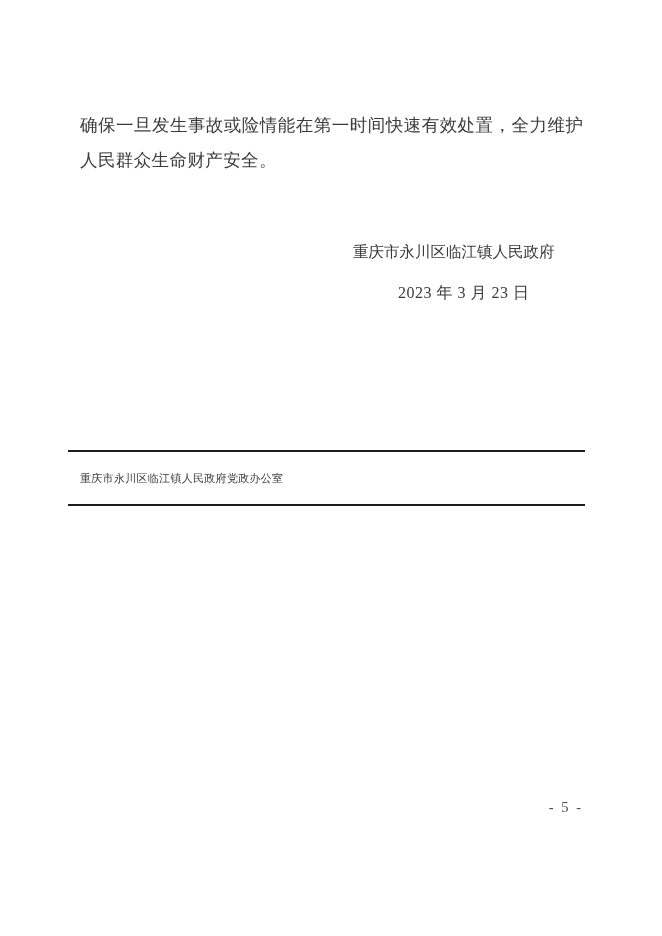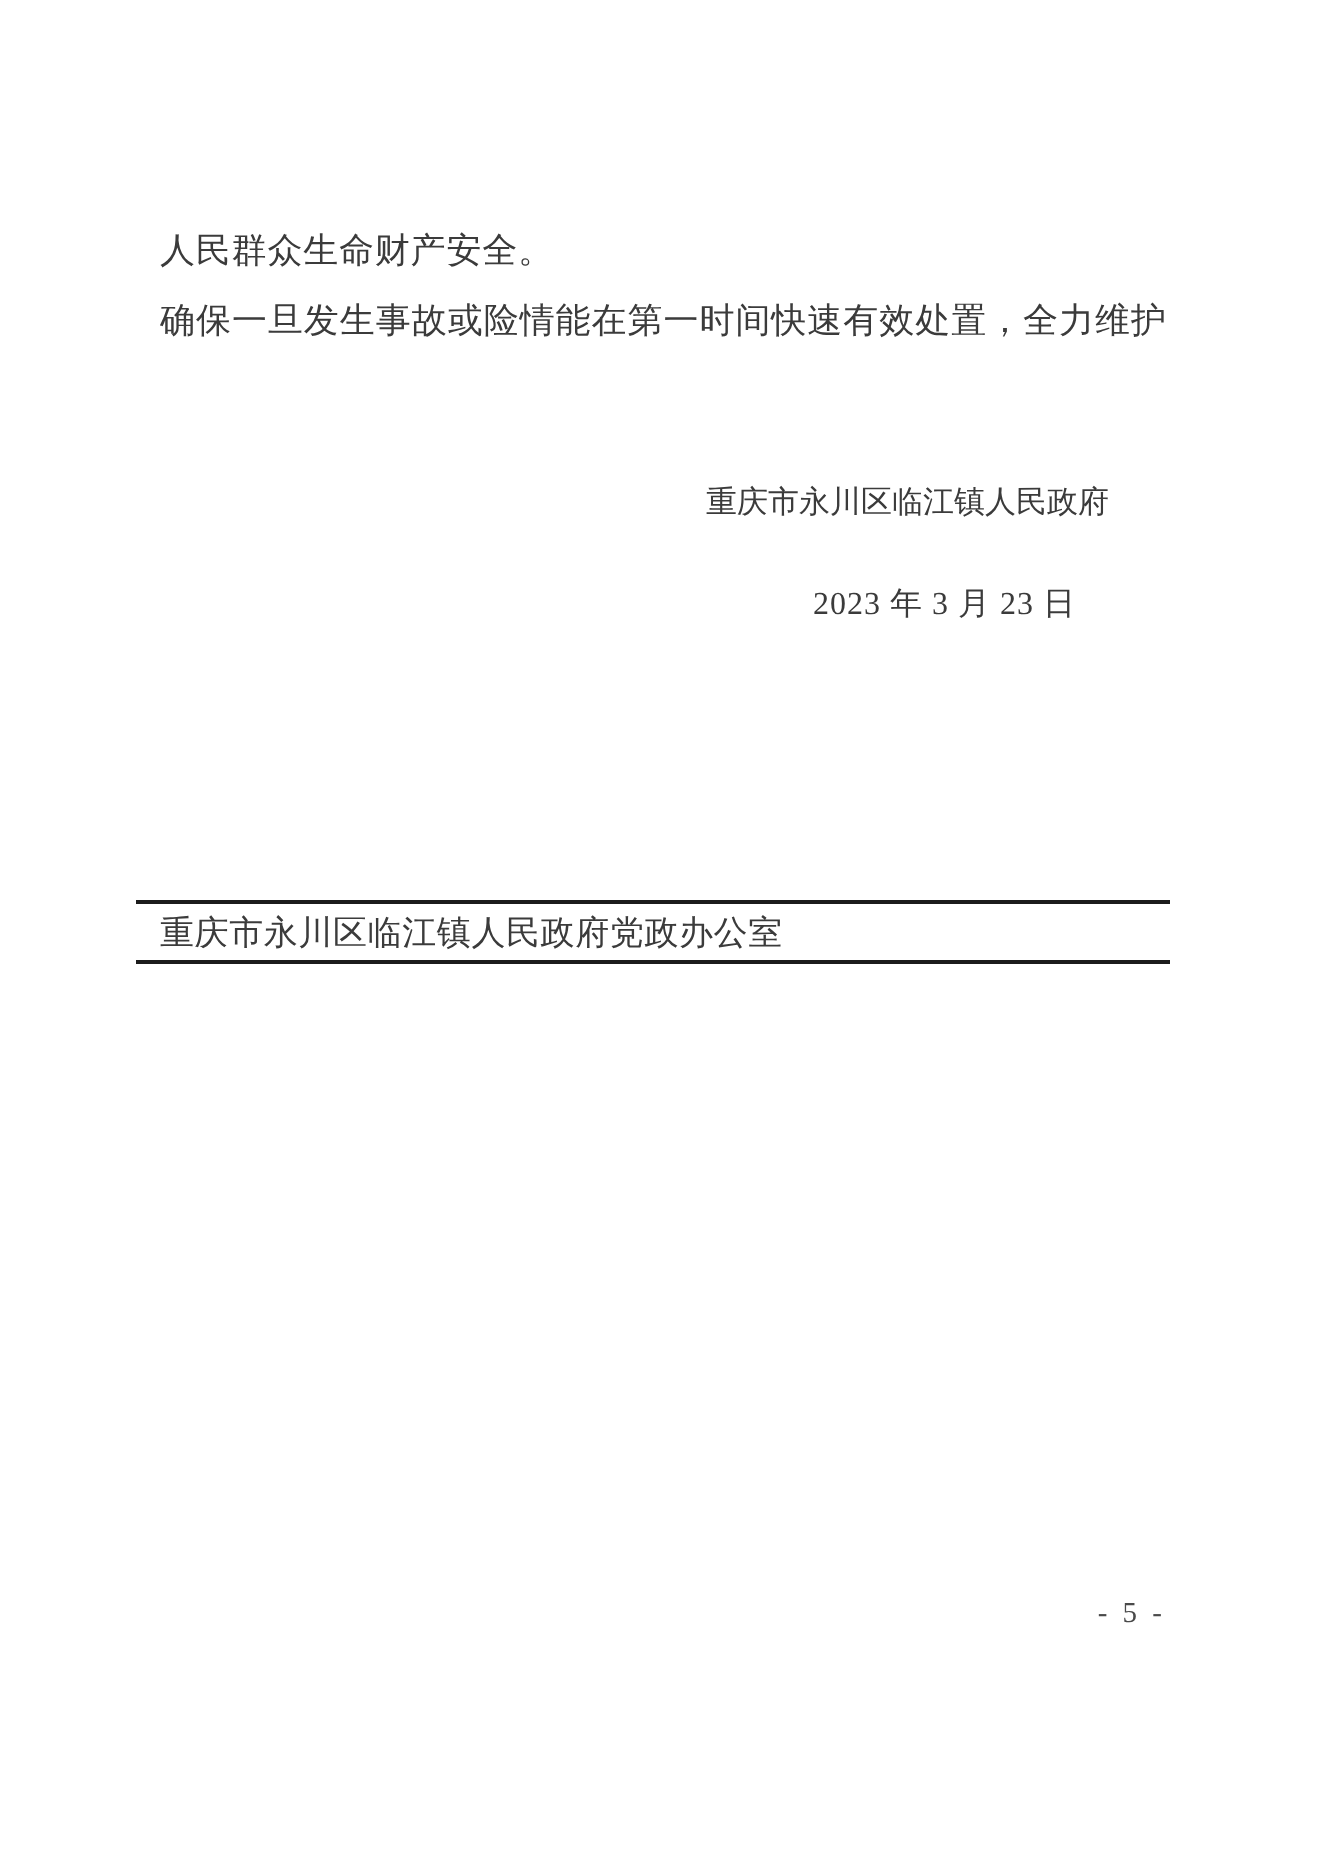--- a/index.html
+++ b/index.html
@@ -45,43 +45,43 @@
     font-size: 15.5px;
     line-height: 22px;
     text-align: justify;
     text-align-last: justify;
     white-space: nowrap;
     font-family: Liberation Serif, serif;
   }
   .signature-date {
     position: absolute;
     left: 398px;
-    top: 292px;
+    top: 282px;
     width: 140px;
     font-size: 16px;
     line-height: 22px;
-    text-align: right;
+    text-align: left;
     white-space: nowrap;
     letter-spacing: 0.5px;
   }
   
   .imprint-bar {
     position: absolute;
     left: 68px;
     top: 450px;
     width: 517px;
     box-sizing: border-box;
-    height: 32px;
+    height: 56px;
     border-top: 2px solid #1c1c1c;
     border-bottom: 2px solid #1c1c1c;
     display: flex;
     justify-content: space-between;
     align-items: center;
     padding: 0 5px 0 12px;
-    font-size: 17px;
+    font-size: 11px;
     gap: 16px;
   }
   .imprint-bar span {
     white-space: nowrap;
     letter-spacing: 0.3px;
   }
   
   .page-number {
     position: absolute;
     top: 799px;
@@ -91,22 +91,22 @@
     color: #4a4a4a;
     white-space: nowrap;
   }
 </style>
 </head>
 <body>
 
 <div class="page">
 
   <div class="body-par">
+    <div class="body-line justified">确保一旦发生事故或险情能在第一时间快速有效处置，全力维护</div>
     <div class="body-line">人民群众生命财产安全。</div>
-    <div class="body-line justified">确保一旦发生事故或险情能在第一时间快速有效处置，全力维护</div>
   </div>
 
   <div class="signature-issuer">重庆市永川区临江镇人民政府</div>
 
   <div class="signature-date">2023 年 3 月 23 日</div>
 
   <div class="imprint-bar">
     <span>重庆市永川区临江镇人民政府党政办公室</span>
   </div>
 

